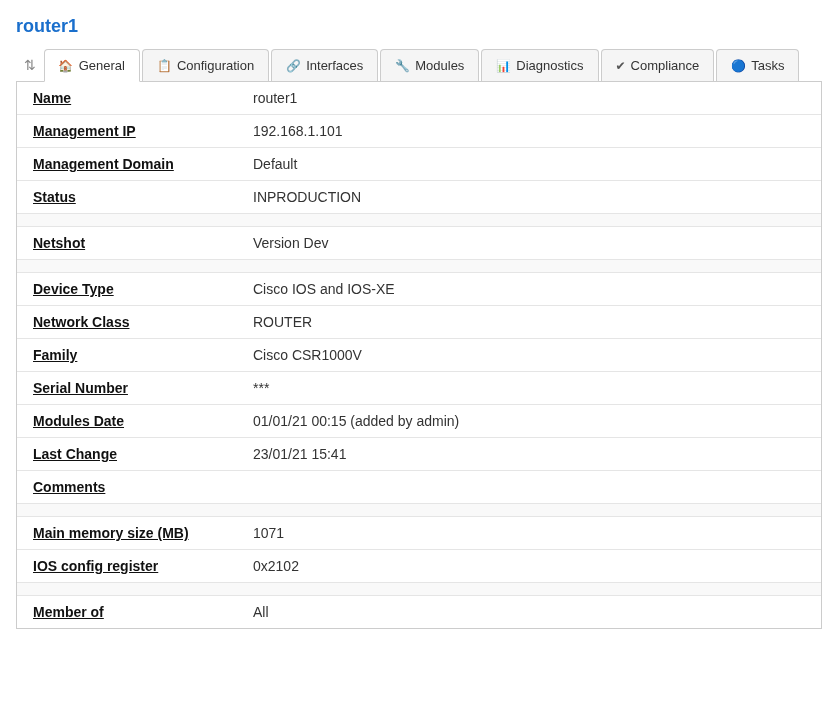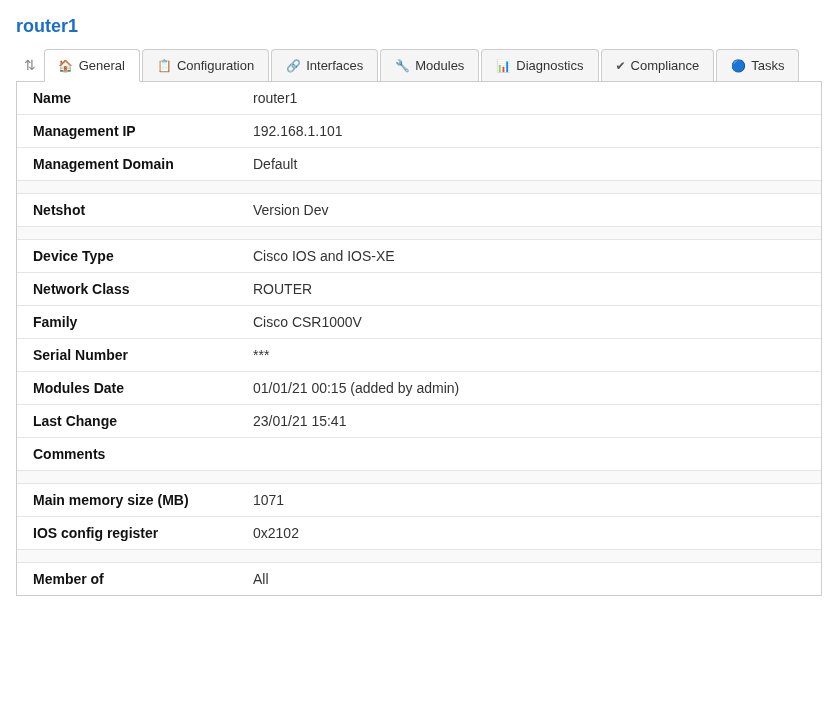--- a/index.html
+++ b/index.html
@@ -75,20 +75,21 @@
       border-bottom: 1px solid #e5e5e5;
     }
     .info-table td {
       padding: 8px 16px;
       vertical-align: middle;
     }
     .info-table td:first-child {
       font-weight: 600;
       width: 220px;
       color: #111;
+      text-decoration: underline;
     }
     .info-table td:last-child {
       color: #333;
     }
     .info-table tr:last-child {
       border-bottom: none;
     }
   </style>
 </head>
 <body>
@@ -136,20 +137,24 @@
         <td>router1</td>
       </tr>
       <tr>
         <td>Management IP</td>
         <td>192.168.1.101</td>
       </tr>
       <tr>
         <td>Management Domain</td>
         <td>Default</td>
       </tr>
+      <tr>
+        <td>Status</td>
+        <td>INPRODUCTION</td>
+      </tr>
 
       <tr class="section-spacer">
         <td colspan="2"></td>
       </tr>
 
       <tr>
         <td>Netshot</td>
         <td>Version Dev</td>
       </tr>
 

